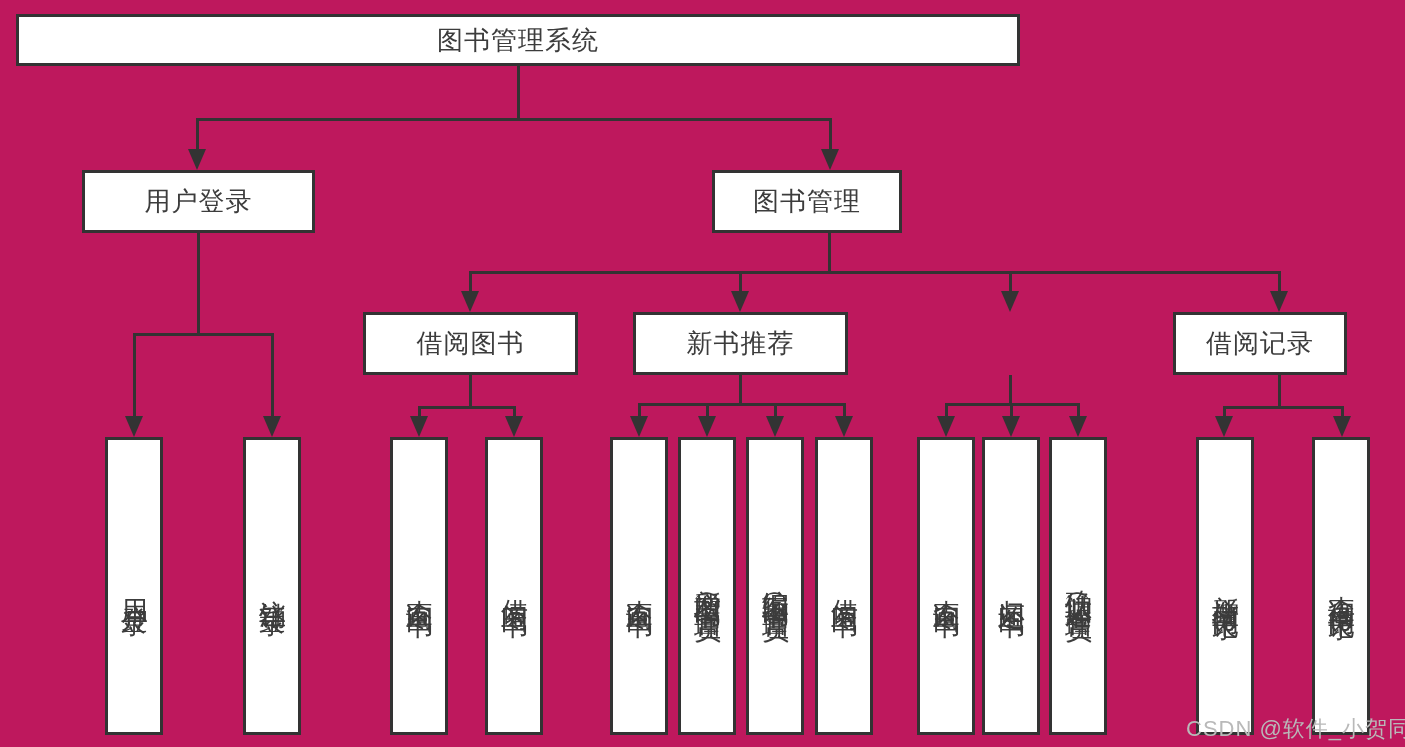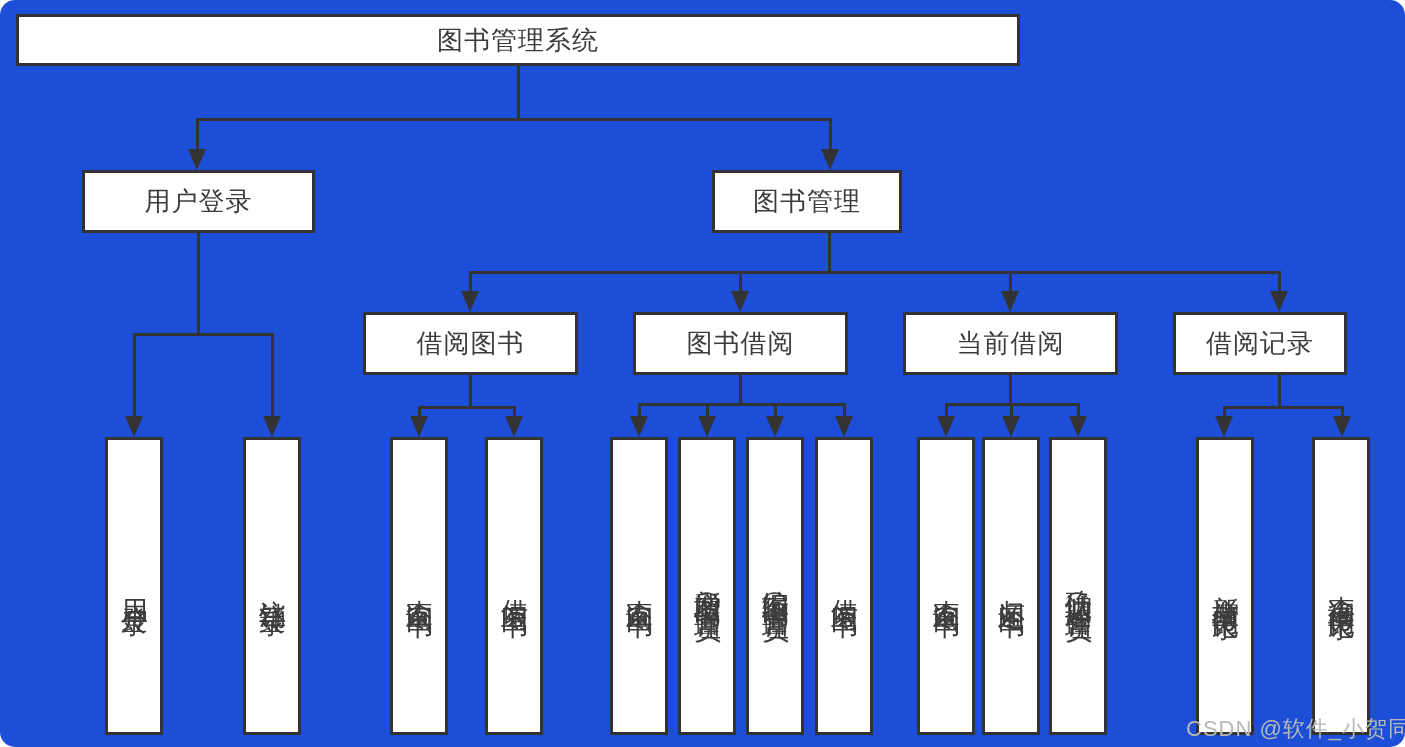--- a/index.html
+++ b/index.html
@@ -1,18 +1,18 @@
 <!DOCTYPE html>
 <html><head>
 <meta charset="utf-8">
 <style>
   html,body{margin:0;padding:0;background:#ffffff;}
   .canvas{
-    position:relative;width:1405px;height:747px;background:#1d4ed8;
-    font-family:"Liberation Sans",sans-serif;overflow:hidden;border-radius:15px;
+    position:relative;width:1405px;height:747px;background:#be185d;
+    font-family:"Liberation Sans",sans-serif;overflow:hidden;
   }
   .box{
     position:absolute;box-sizing:border-box;background:#ffffff;
     border:3px solid #333333;color:#3c3c3c;
     display:flex;align-items:center;justify-content:center;
   }
   .hbox{height:63px;font-size:26px;letter-spacing:1px;}
   .leaf{top:437px;width:58px;height:298px;font-size:27px;}
   .leaf .vtext{
     writing-mode:vertical-rl;text-orientation:mixed;
@@ -59,22 +59,21 @@
   <div class="vl" style="left:469px;top:271px;height:21px;"></div>
   <div class="vl" style="left:739px;top:271px;height:21px;"></div>
   <div class="vl" style="left:1009px;top:271px;height:21px;"></div>
   <div class="vl" style="left:1278px;top:271px;height:21px;"></div>
   <div class="ar" style="left:461px;top:291px;"></div>
   <div class="ar" style="left:731px;top:291px;"></div>
   <div class="ar" style="left:1001px;top:291px;"></div>
   <div class="ar" style="left:1270px;top:291px;"></div>
 
   <div class="box hbox" style="left:363px;top:312px;width:215px;">借阅图书</div>
-  <div class="box hbox" style="left:633px;top:312px;width:215px;">图书借阅</div>
-  <div class="box hbox" style="left:903px;top:312px;width:215px;">当前借阅</div>
+  <div class="box hbox" style="left:633px;top:312px;width:215px;">新书推荐</div>
   <div class="box hbox" style="left:1173px;top:312px;width:174px;">借阅记录</div>
 
   <div class="vl" style="left:469px;top:375px;height:34px;"></div>
   <div class="hl" style="left:418px;top:406px;width:98px;"></div>
   <div class="vl" style="left:418px;top:406px;height:11px;"></div>
   <div class="vl" style="left:513px;top:406px;height:11px;"></div>
   <div class="ar" style="left:410px;top:416px;"></div>
   <div class="ar" style="left:505px;top:416px;"></div>
 
   <div class="vl" style="left:739px;top:375px;height:31px;"></div>

